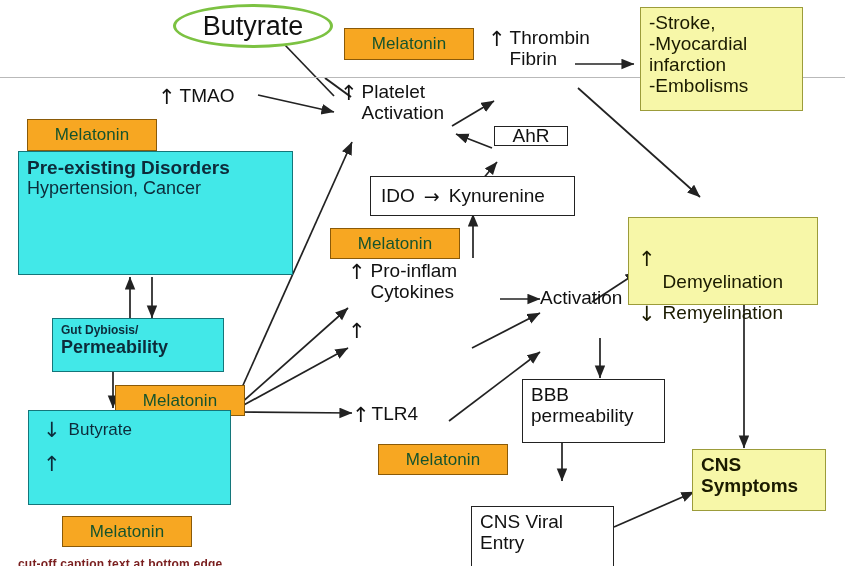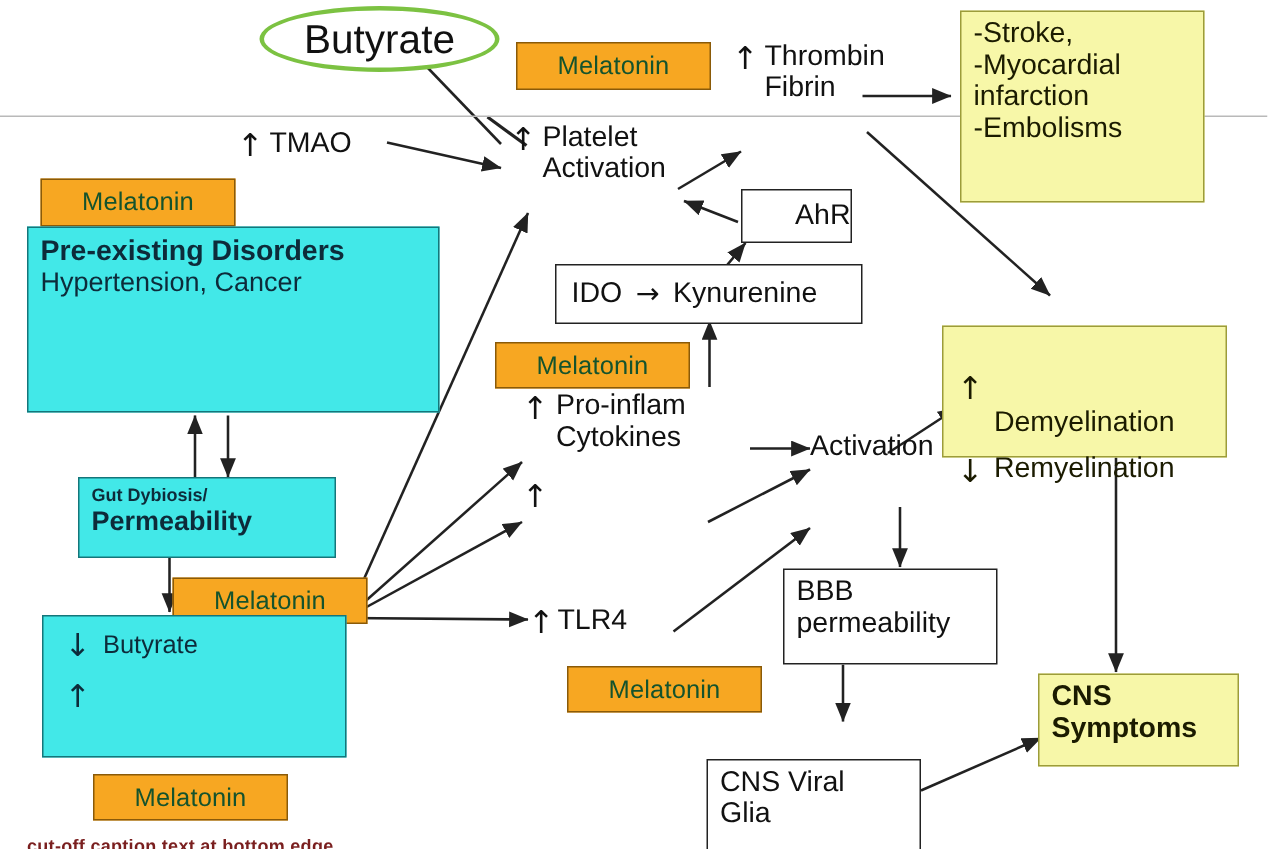--- a/index.html
+++ b/index.html
@@ -132,28 +132,28 @@
   <div class="node bare" style="left:488px;top:28px;width:140px;height:52px;">
     <div style="display:flex;align-items:flex-start;">
       <span class="ar">↑</span>
       <div style="margin-left:4px;">
         <div class="lbl">Thrombin</div>
         <div class="lbl">Fibrin</div>
       </div>
     </div>
   </div>
 
-  <div class="node yellow pad" style="left:640px;top:7px;width:163px;height:128px;">
+  <div class="node yellow pad" style="left:640px;top:7px;width:163px;height:104px;">
     <div class="lbl">-Stroke,</div>
     <div class="lbl">-Myocardial</div>
     <div class="lbl">  infarction</div>
     <div class="lbl">-Embolisms</div>
   </div>
 
-  <div class="node plain ctr lbl" style="left:494px;top:126px;width:74px;height:36px;justify-content:flex-end;">
+  <div class="node plain ctr lbl" style="left:494px;top:126px;width:74px;height:20px;">
     <span>AhR</span>
   </div>
 
   <div class="node plain" style="left:370px;top:176px;width:205px;height:40px;">
     <div style="display:flex;align-items:center;height:100%;padding-left:10px;">
       <span class="lbl">IDO</span>
       <span class="ar-sm" style="margin:0 9px;">→</span>
       <span class="lbl">Kynurenine</span>
     </div>
   </div>
@@ -234,21 +234,21 @@
     </div>
   </div>
 
   <div class="node plain pad" style="left:522px;top:379px;width:143px;height:64px;">
     <div class="lbl">BBB</div>
     <div class="lbl">permeability</div>
   </div>
 
   <div class="node plain pad" style="left:471px;top:506px;width:143px;height:62px;">
     <div class="lbl">CNS Viral</div>
-    <div class="lbl">Glia</div>
+    <div class="lbl">Entry</div>
   </div>
 
   <div class="node yellow pad" style="left:692px;top:449px;width:134px;height:62px;">
     <div class="lbl bold">CNS</div>
     <div class="lbl bold">Symptoms</div>
   </div>
 
   <div class="botcap">
     <span>cut-off caption text at bottom edge</span>
   </div>

